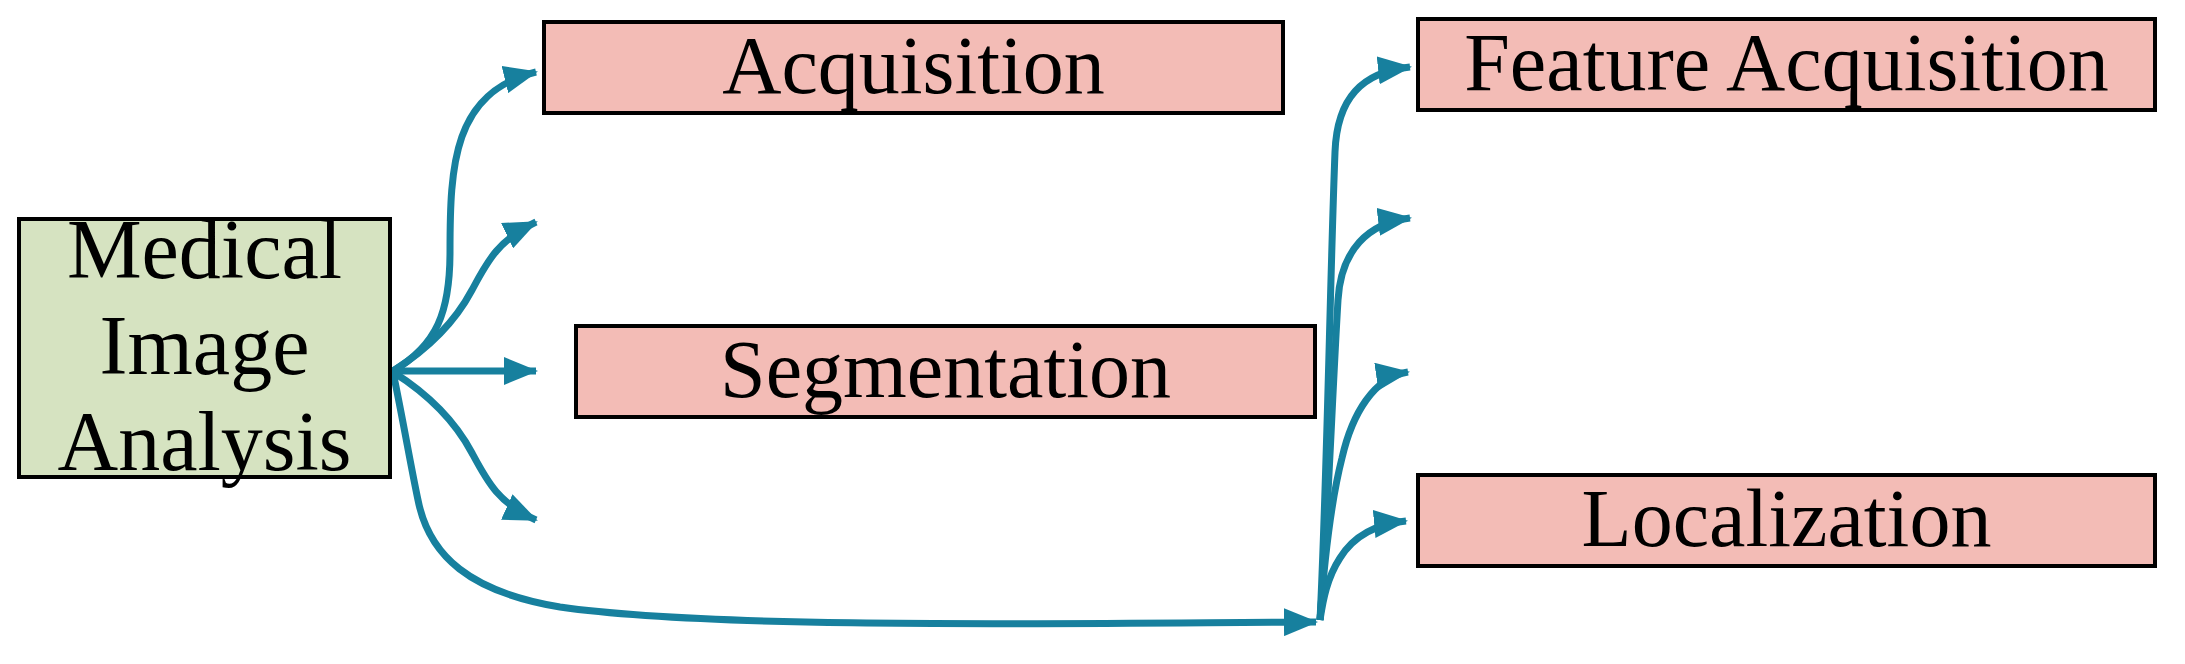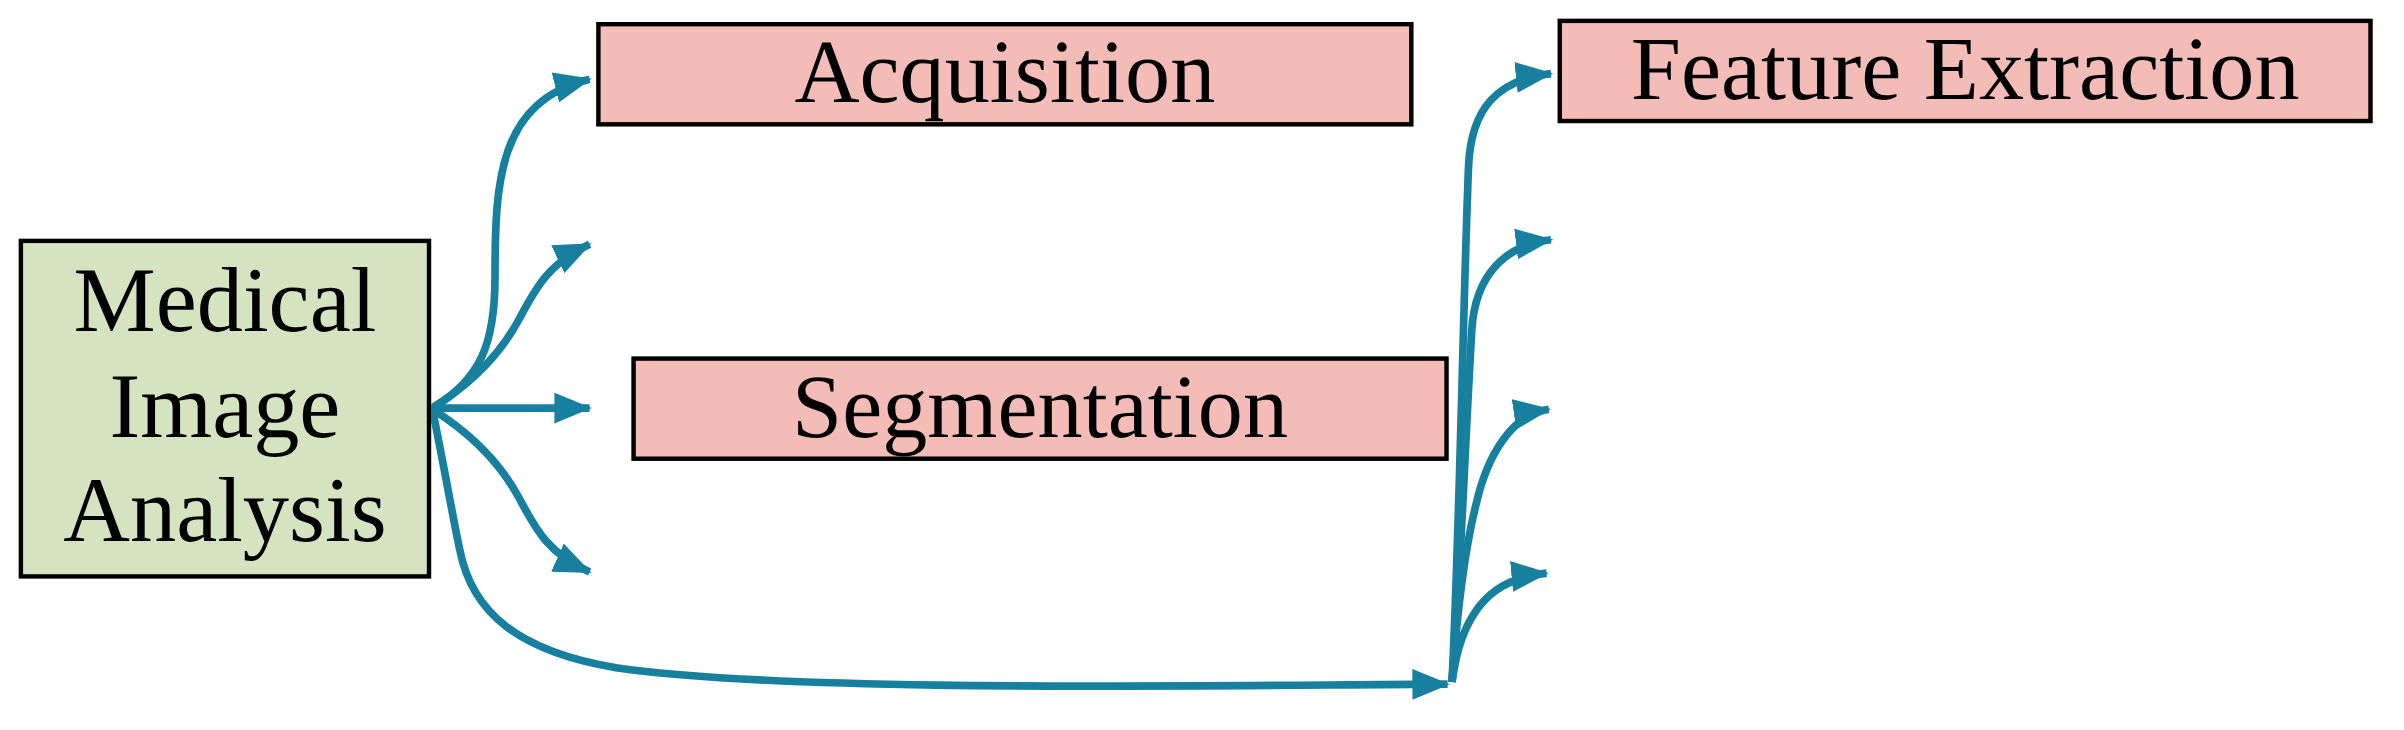--- a/index.html
+++ b/index.html
@@ -28,21 +28,21 @@
     position: absolute;
     box-sizing: border-box;
     border: 4px solid var(--border);
     display: flex;
     align-items: center;
     justify-content: center;
     text-align: center;
     color: #000;
   }
   .root-box {
-    left: 17px; top: 217px; width: 375px; height: 309px;
+    left: 17px; top: 217px; width: 375px; height: 262px;
     background: var(--root-fill);
     font-size: 84px;
     line-height: 1.14;
     padding: 0 20px;
   }
   .stage-box {
     background: var(--stage-fill);
     width: 743px; height: 95px;
     font-size: 82px;
     line-height: 1;
@@ -88,16 +88,19 @@
   </div>
 
   <div class="box stage-box col-mid row-m0">
     <span class="label">Acquisition</span>
   </div>
   <div class="box stage-box col-mid row-m2">
     <span class="label">Segmentation</span>
   </div>
 
   <div class="box stage-box col-right row-r0">
-    <span class="label">Feature Extraction</span>
+    <span class="label">Feature Acquisition</span>
+  </div>
+  <div class="box stage-box col-right row-r3">
+    <span class="label">Localization</span>
   </div>
 
 </div>
 
 </body></html>

